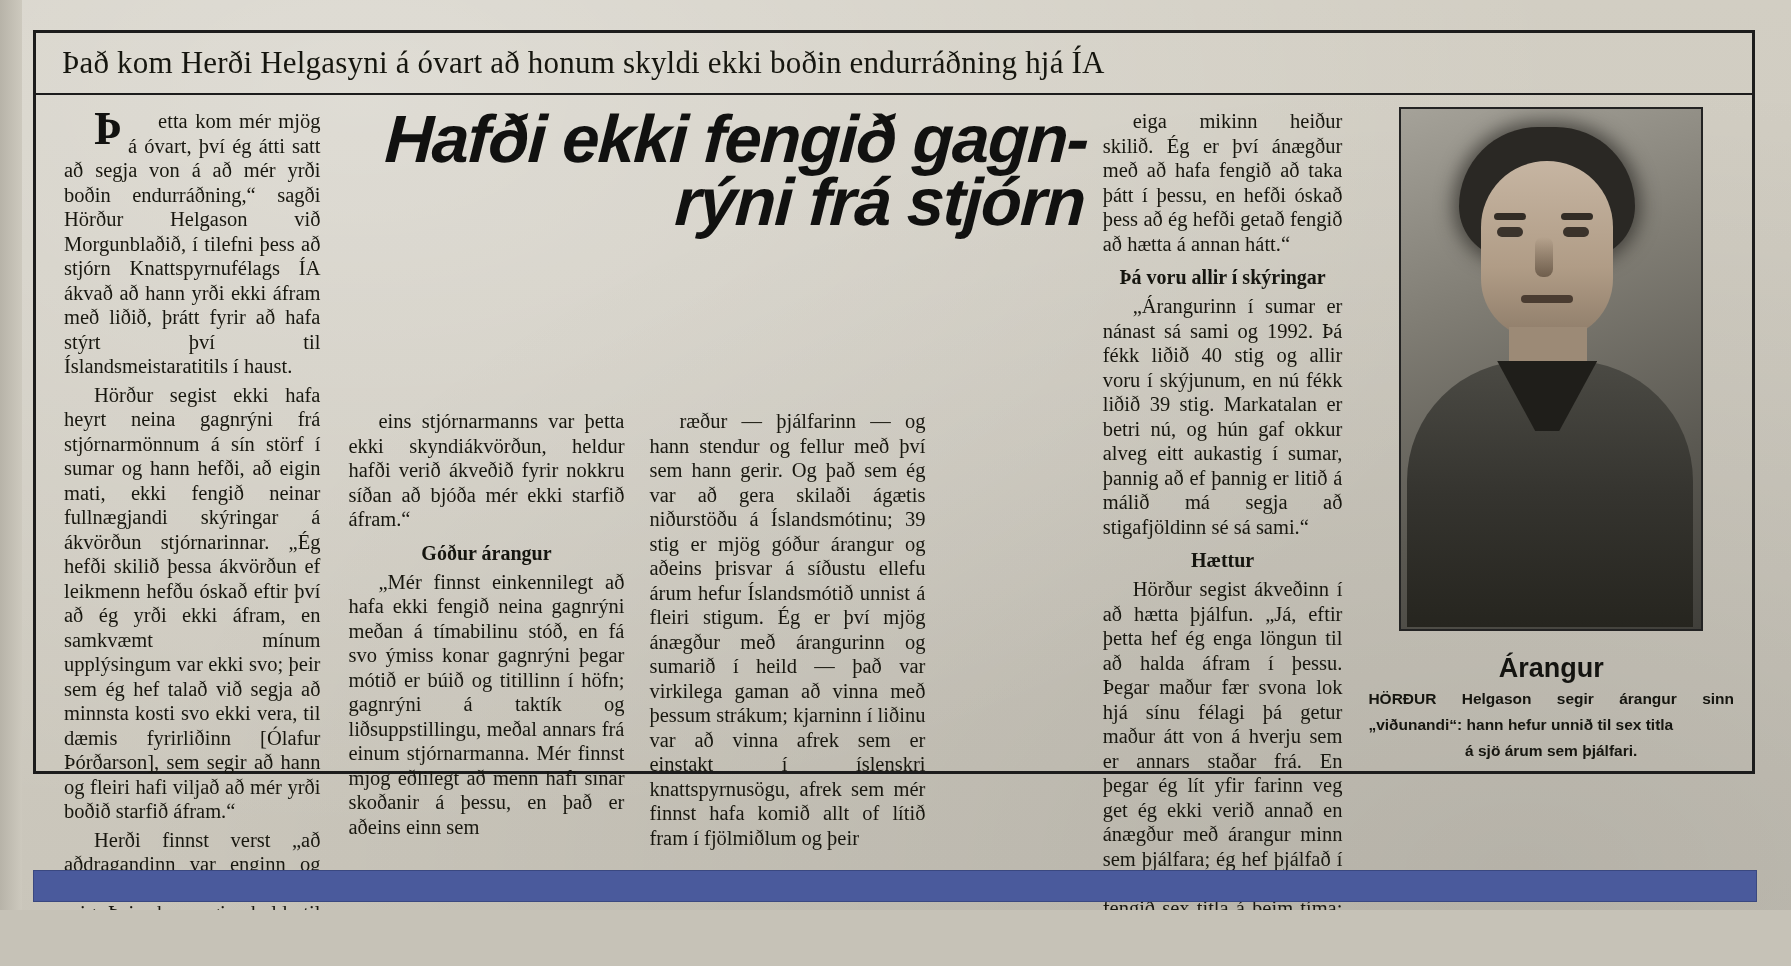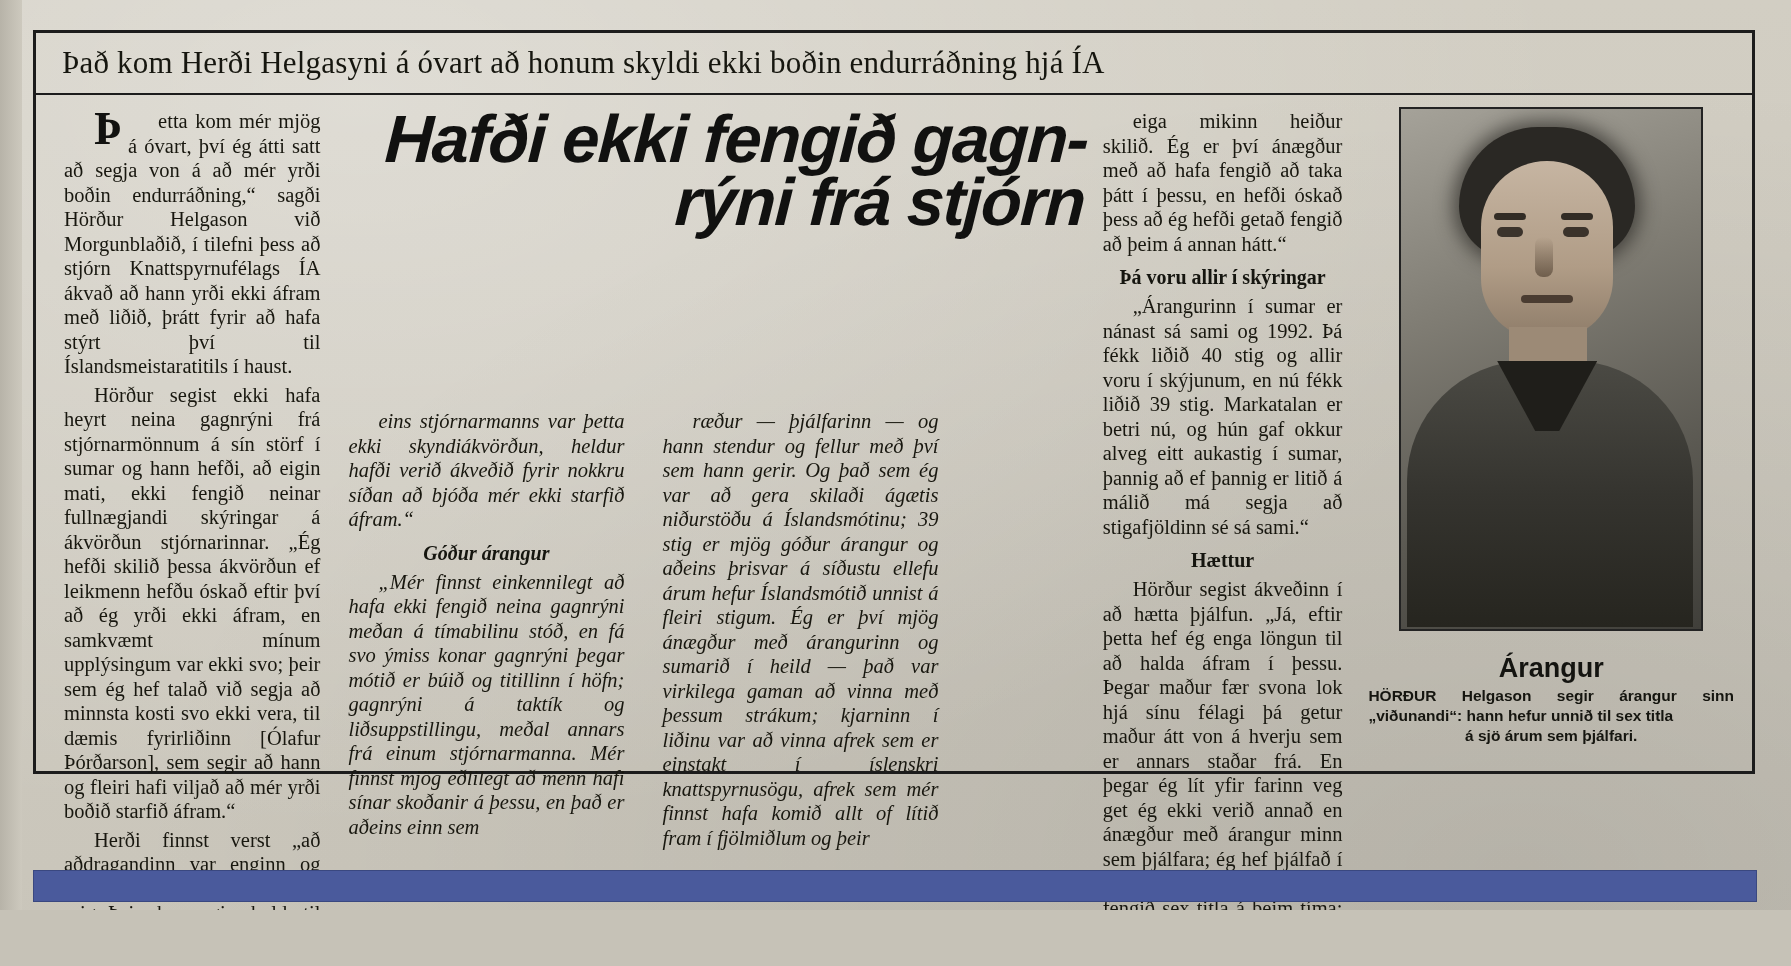--- a/index.html
+++ b/index.html
@@ -104,21 +104,21 @@
     margin:4px 0 0 0;
     padding-right:6px;
     font-style:italic;
     transform:skewX(-3deg);
   }
   .head-wrap{
     height:300px;
     display:flex;align-items:flex-start;justify-content:flex-end;
   }
   .two-sub{
-    display:flex;gap:14px;font-style:italic;
+    display:flex;gap:1px;
   }
   .photo-box{
     width:300px;height:520px;
     border:2px solid #232323;
     margin:0 auto;
     background:
       linear-gradient(180deg,#8d8a82 0%,#6f6d66 25%,#57564f 60%,#3e3d38 100%);
     position:relative;
     overflow:hidden;
   }
@@ -169,21 +169,21 @@
     font-weight:bold;
     font-size:27px;
     text-align:center;
     margin:22px 0 2px 0;
     color:#141410;
   }
   .caption-text{
     font-family:"Liberation Sans", sans-serif;
     font-weight:bold;
     font-size:15.5px;
-    line-height:20px;
+    line-height:26px;
     text-align:justify;
     color:#15150f;
     padding:0 2px;
   }
   .caption-text .lastline{display:block;text-align:center;}
   .footer-bar{
     position:absolute;
     left:33px;bottom:64px;width:1722px;height:30px;
     background:#4a5a9c;
     border:1px solid #3a4880;
@@ -230,21 +230,21 @@
               <div class="subhead">Góður árangur</div>
               <p class="t">„Mér finnst einkennilegt að hafa ekki fengið neina gagnrýni meðan á tímabilinu stóð, en fá svo ýmiss konar gagnrýni þegar mótið er búið og titillinn í höfn; gagnrýni á taktík og liðsuppstillingu, meðal annars frá einum stjórnarmanna. Mér finnst mjög eðlilegt að menn hafi sínar skoðanir á þessu, en það er aðeins einn sem</p>
             </div>
             <div class="col col-3">
               <p class="t noind">ræður — þjálfarinn — og hann stendur og fellur með því sem hann gerir. Og það sem ég var að gera skilaði ágætis niðurstöðu á Íslandsmótinu; 39 stig er mjög góður árangur og aðeins þrisvar á síðustu ellefu árum hefur Íslandsmótið unnist á fleiri stigum. Ég er því mjög ánægður með árangurinn og sumarið í heild — það var virkilega gaman að vinna með þessum strákum; kjarninn í liðinu var að vinna afrek sem er einstakt í íslenskri knattspyrnusögu, afrek sem mér finnst hafa komið allt of lítið fram í fjölmiðlum og þeir</p>
             </div>
           </div>
         </div>
 
         <div class="col col-4">
-          <p class="t noind">eiga mikinn heiður skilið. Ég er því ánægður með að hafa fengið að taka þátt í þessu, en hefði óskað þess að ég hefði getað fengið að þeim á annan hátt.“</p>
+          <p class="t noind">eiga mikinn heiður skilið. Ég er því ánægður með að hafa fengið að taka þátt í þessu, en hefði óskað þess að ég hefði getað fengið að hætta á annan hátt.“</p>
           <div class="subhead">Þá voru allir í skýringar</div>
           <p class="t">„Árangurinn í sumar er nánast sá sami og 1992. Þá fékk liðið 40 stig og allir voru í skýjunum, en nú fékk liðið 39 stig. Markatalan er betri nú, og hún gaf okkur alveg eitt aukastig í sumar, þannig að ef þannig er litið á málið má segja að stigafjöldinn sé sá sami.“</p>
           <div class="subhead">Hættur</div>
           <p class="t">Hörður segist ákveðinn í að hætta þjálfun. „Já, eftir þetta hef ég enga löngun til að halda áfram í þessu. Þegar maður fær svona lok hjá sínu félagi þá getur maður átt von á hverju sem er annars staðar frá. En þegar ég lít yfir farinn veg get ég ekki verið annað en ánægður með árangur minn sem þjálfara; ég hef þjálfað í samtals sjö ár í 1. deild og fengið sex titla á þeim tíma; þrjá bikarmeistaratitla og þrjá Íslandsmeistaratitla, sem er að mínu mati mjög viðunandi árangur.“</p>
         </div>
 
         <div class="col col-5">
           <div class="photo-box">
             <div class="ph-bg"></div>
             <div class="ph-hair"></div>

